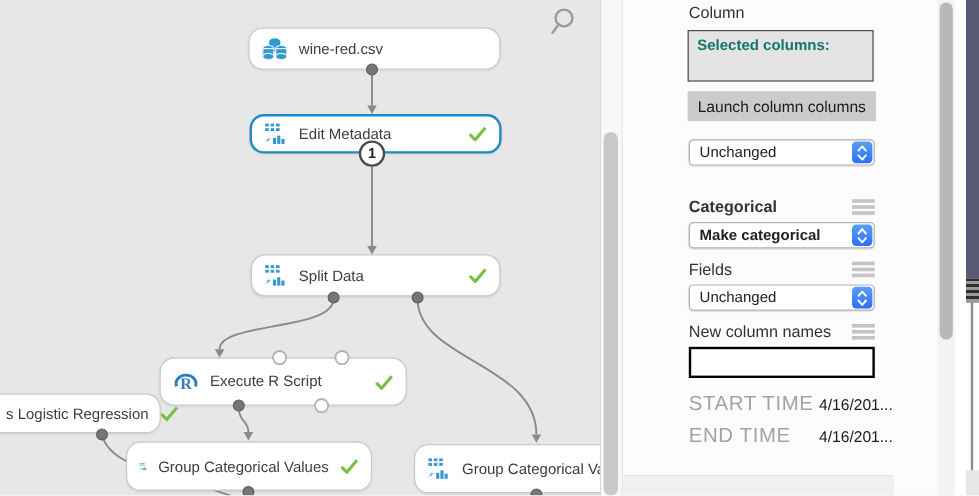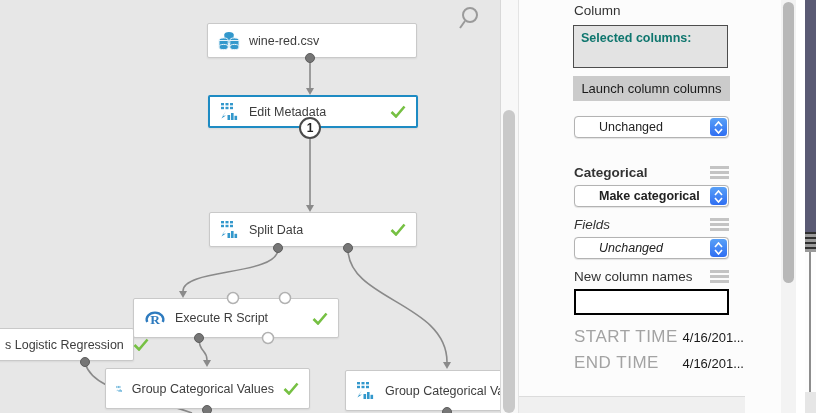--- a/index.html
+++ b/index.html
@@ -7,21 +7,21 @@
   body { font-family:"Liberation Sans", sans-serif; background:#fff; }
   .app { position:relative; width:816px; height:413px; overflow:hidden; }
 
   
   .canvas { position:absolute; left:0; top:0; width:501px; height:413px;
             background:#e7e7e7; overflow:hidden; border-right:1px solid #d8d8d8; }
   .wires, .ports { position:absolute; left:0; top:0; width:501px; height:413px; }
   .wires { z-index:1; } .ports { z-index:4; pointer-events:none; }
 
   .module { position:absolute; z-index:2; background:#fff; border:1px solid #c9c9c9;
-            border-radius:2px; display:flex; align-items:center; gap:9px;
+            border-radius:12px; display:flex; align-items:center; gap:9px;
             padding:0 10px; color:#3d3d3d; font-size:12.5px;
             box-shadow:0 1px 2px rgba(0,0,0,0.07); cursor:pointer; }
   .module.selected { border:2px solid #1e8bc3; }
   .module .check { margin-left:auto; flex:0 0 auto; }
   .badge { position:absolute; z-index:5; left:299px; top:117px; width:22px; height:22px;
            background:#fff; border:2px solid #4a4a4a; border-radius:50%;
            font-size:12px; font-weight:bold; color:#222; display:flex;
            align-items:center; justify-content:center; }
   .zoom-btn { position:absolute; z-index:3; left:452px; top:2px; width:32px; height:32px;
               display:flex; align-items:center; justify-content:center; cursor:pointer; }
@@ -48,27 +48,27 @@
   .launch-btn { position:absolute; top:76px; left:-1px; width:157px; height:25px;
                 background:#cbcbcb; border:none; font-family:"Liberation Sans",sans-serif;
                 font-size:13px; color:#1a1a1a; cursor:pointer; }
 
   .fgroup { position:absolute; left:0; width:155px; }
   .frow { display:flex; align-items:center; justify-content:space-between; height:17px; }
   .hamburger { display:flex; flex-direction:column; gap:2.5px; width:19px; cursor:pointer; }
   .hamburger i { display:block; height:2.5px; background:#c4c4c4; }
   .select { position:relative; margin-top:4px; height:22px; background:#fff;
             border:1px solid #b3b3b3; border-radius:4px; font-size:12.5px; color:#222;
-            display:flex; align-items:center; padding-left:24px; cursor:pointer;
+            display:flex; align-items:center; padding-left:8px; cursor:pointer;
             box-shadow:0 0.5px 1px rgba(0,0,0,0.1); }
   .stepper { position:absolute; right:1px; top:1px; width:17px; height:18px;
              border-radius:3.5px; background:linear-gradient(#58a0f7,#2f6ef2);
              display:flex; flex-direction:column; align-items:center;
              justify-content:center; gap:1px; }
-  .g-datatype { top:112px; } .g-categorical { top:164px;font-weight:bold; } .g-fields { top:216px;font-style:italic; }
+  .g-datatype { top:112px; } .g-categorical { top:164px;font-weight:bold; } .g-fields { top:216px; }
   .g-newcols { top:268px; }
   .newcol-input { margin-top:4px; width:155px; height:26px; border:2.5px solid #000;
                   background:#fff; font-family:"Liberation Sans",sans-serif;
                   font-size:13px; padding:0 6px; outline:none; }
 
   .stats { position:absolute; top:324px; left:0; width:170px; }
   .stat-row { display:flex; align-items:center; height:26px; }
   .stat-label { width:112px; font-size:17px; letter-spacing:0.5px; color:#a3a3a3; }
   .stat-value { font-size:13px; color:#1a1a1a; }
 

